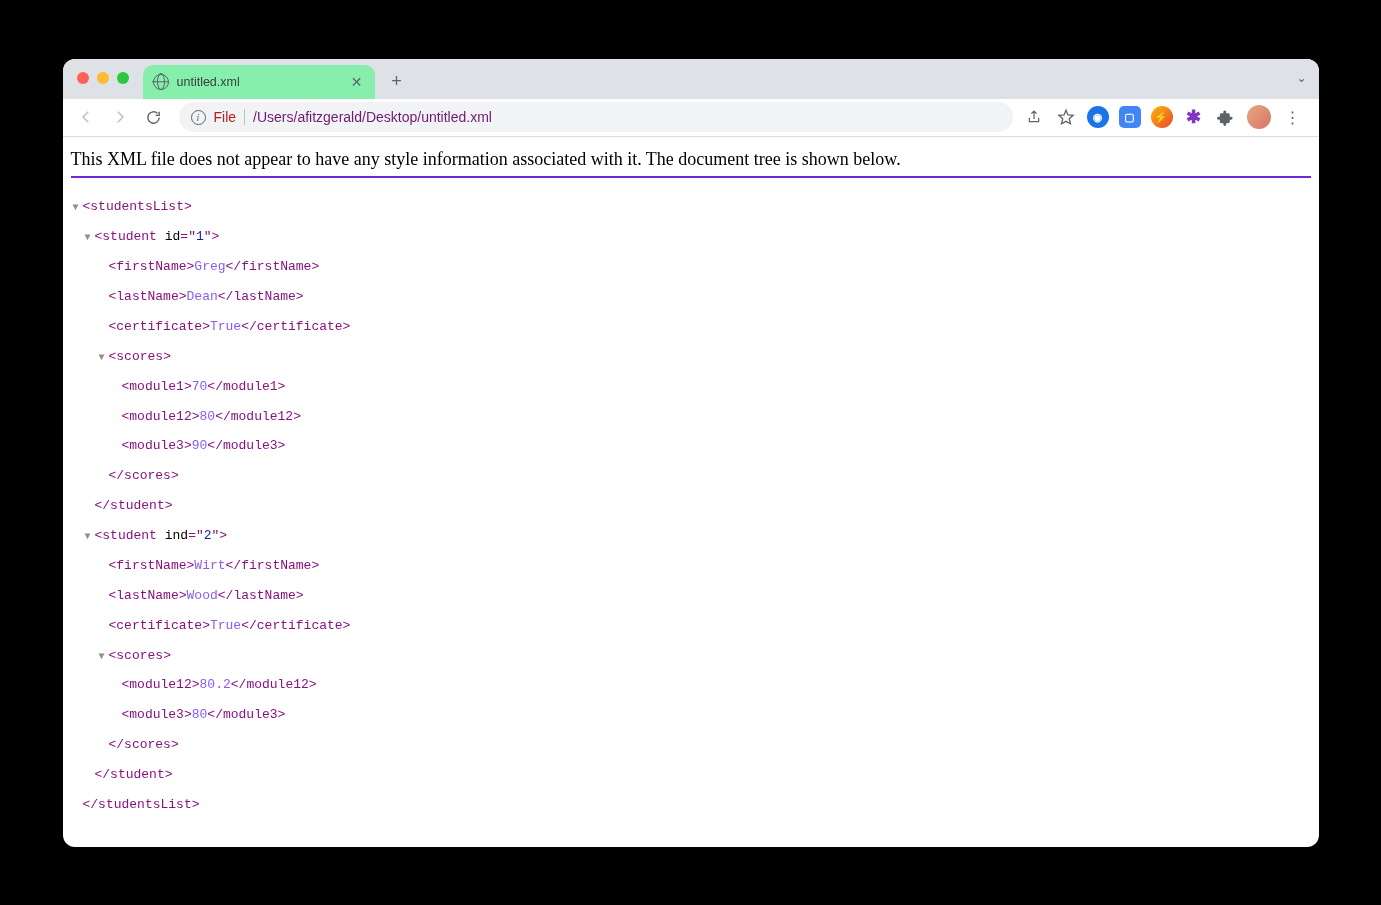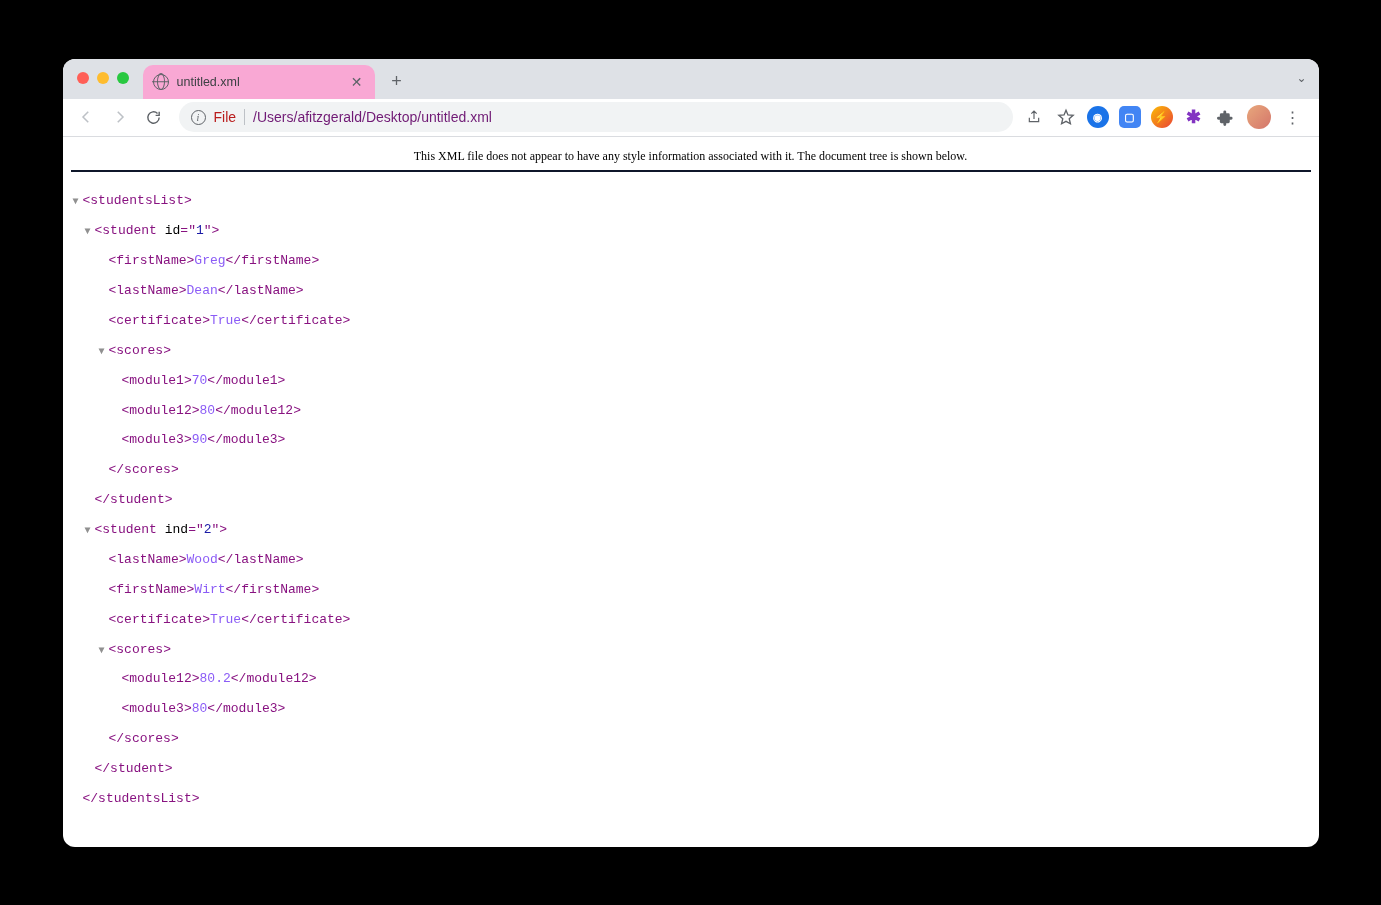--- a/index.html
+++ b/index.html
@@ -36,21 +36,21 @@
       position: absolute;
       left: 14px;
       top: 13px;
     }
     .dot { width: 12px; height: 12px; border-radius: 50%; }
     .dot.red { background: #ff5f57; }
     .dot.yellow { background: #febc2e; }
     .dot.green { background: #28c840; }
     .tab {
       margin-left: 70px;
-      background: #f9a8d4;
+      background: #86efac;
       height: 34px;
       width: 232px;
       border-radius: 10px 10px 0 0;
       display: flex;
       align-items: center;
       padding: 0 10px;
       font-size: 12.5px;
       color: #3c4043;
       position: relative;
     }
@@ -186,25 +186,24 @@
       text-align: center;
     }
     .content {
       flex: 1;
       padding: 10px 8px;
       overflow: auto;
       font-size: 13px;
     }
     .notice {
       font-family: Georgia, "Times New Roman", serif;
-      font-size: 12px;
+      font-size: 18px;
       padding: 2px 0 6px 0;
-      border-bottom: 2px solid #0f172a;
+      border-bottom: 2px solid #6d28d9;
       margin-bottom: 8px;
-      text-align: center;
     }
     .xml {
       font-family: Menlo, Monaco, "Courier New", monospace;
       font-size: 13px;
       line-height: 1.15;
       white-space: pre;
     }
     .xml .line { position: relative; }
     .xml .triangle {
       color: #909090;
@@ -299,22 +298,22 @@
 <div class="line"><span class="ind i3"></span><span class="tag">&lt;<span>firstName</span>&gt;</span><span class="txt">Greg</span><span class="tag">&lt;/<span>firstName</span>&gt;</span></div>
 <div class="line"><span class="ind i3"></span><span class="tag">&lt;<span>lastName</span>&gt;</span><span class="txt">Dean</span><span class="tag">&lt;/<span>lastName</span>&gt;</span></div>
 <div class="line"><span class="ind i3"></span><span class="tag">&lt;<span>certificate</span>&gt;</span><span class="txt">True</span><span class="tag">&lt;/<span>certificate</span>&gt;</span></div>
 <div class="line"><span class="ind i3"></span><span class="triangle">▼</span><span class="tag">&lt;<span>scores</span>&gt;</span></div>
 <div class="line"><span class="ind i4"></span><span class="tag">&lt;<span>module1</span>&gt;</span><span class="txt">70</span><span class="tag">&lt;/<span>module1</span>&gt;</span></div>
 <div class="line"><span class="ind i4"></span><span class="tag">&lt;<span>module12</span>&gt;</span><span class="txt">80</span><span class="tag">&lt;/<span>module12</span>&gt;</span></div>
 <div class="line"><span class="ind i4"></span><span class="tag">&lt;<span>module3</span>&gt;</span><span class="txt">90</span><span class="tag">&lt;/<span>module3</span>&gt;</span></div>
 <div class="line"><span class="ind i3"></span><span class="tag">&lt;/<span>scores</span>&gt;</span></div>
 <div class="line"><span class="ind i2"></span><span class="tag">&lt;/<span>student</span>&gt;</span></div>
 <div class="line"><span class="ind i2"></span><span class="triangle">▼</span><span class="tag">&lt;<span>student</span></span> <span class="attr-name">ind</span><span class="tag">="</span><span class="attr-val">2</span><span class="tag">"&gt;</span></div>
+<div class="line"><span class="ind i3"></span><span class="tag">&lt;<span>firstName</span>&gt;</span><span class="txt">Wirt</span><span class="tag">&lt;/<span>firstName</span>&gt;</span></div>
 <div class="line"><span class="ind i3"></span><span class="tag">&lt;<span>lastName</span>&gt;</span><span class="txt">Wood</span><span class="tag">&lt;/<span>lastName</span>&gt;</span></div>
-<div class="line"><span class="ind i3"></span><span class="tag">&lt;<span>firstName</span>&gt;</span><span class="txt">Wirt</span><span class="tag">&lt;/<span>firstName</span>&gt;</span></div>
 <div class="line"><span class="ind i3"></span><span class="tag">&lt;<span>certificate</span>&gt;</span><span class="txt">True</span><span class="tag">&lt;/<span>certificate</span>&gt;</span></div>
 <div class="line"><span class="ind i3"></span><span class="triangle">▼</span><span class="tag">&lt;<span>scores</span>&gt;</span></div>
 <div class="line"><span class="ind i4"></span><span class="tag">&lt;<span>module12</span>&gt;</span><span class="txt">80.2</span><span class="tag">&lt;/<span>module12</span>&gt;</span></div>
 <div class="line"><span class="ind i4"></span><span class="tag">&lt;<span>module3</span>&gt;</span><span class="txt">80</span><span class="tag">&lt;/<span>module3</span>&gt;</span></div>
 <div class="line"><span class="ind i3"></span><span class="tag">&lt;/<span>scores</span>&gt;</span></div>
 <div class="line"><span class="ind i2"></span><span class="tag">&lt;/<span>student</span>&gt;</span></div>
 <div class="line"><span class="ind i1"></span><span class="tag">&lt;/<span>studentsList</span>&gt;</span></div>
     </div>
   </div>
 </div>

